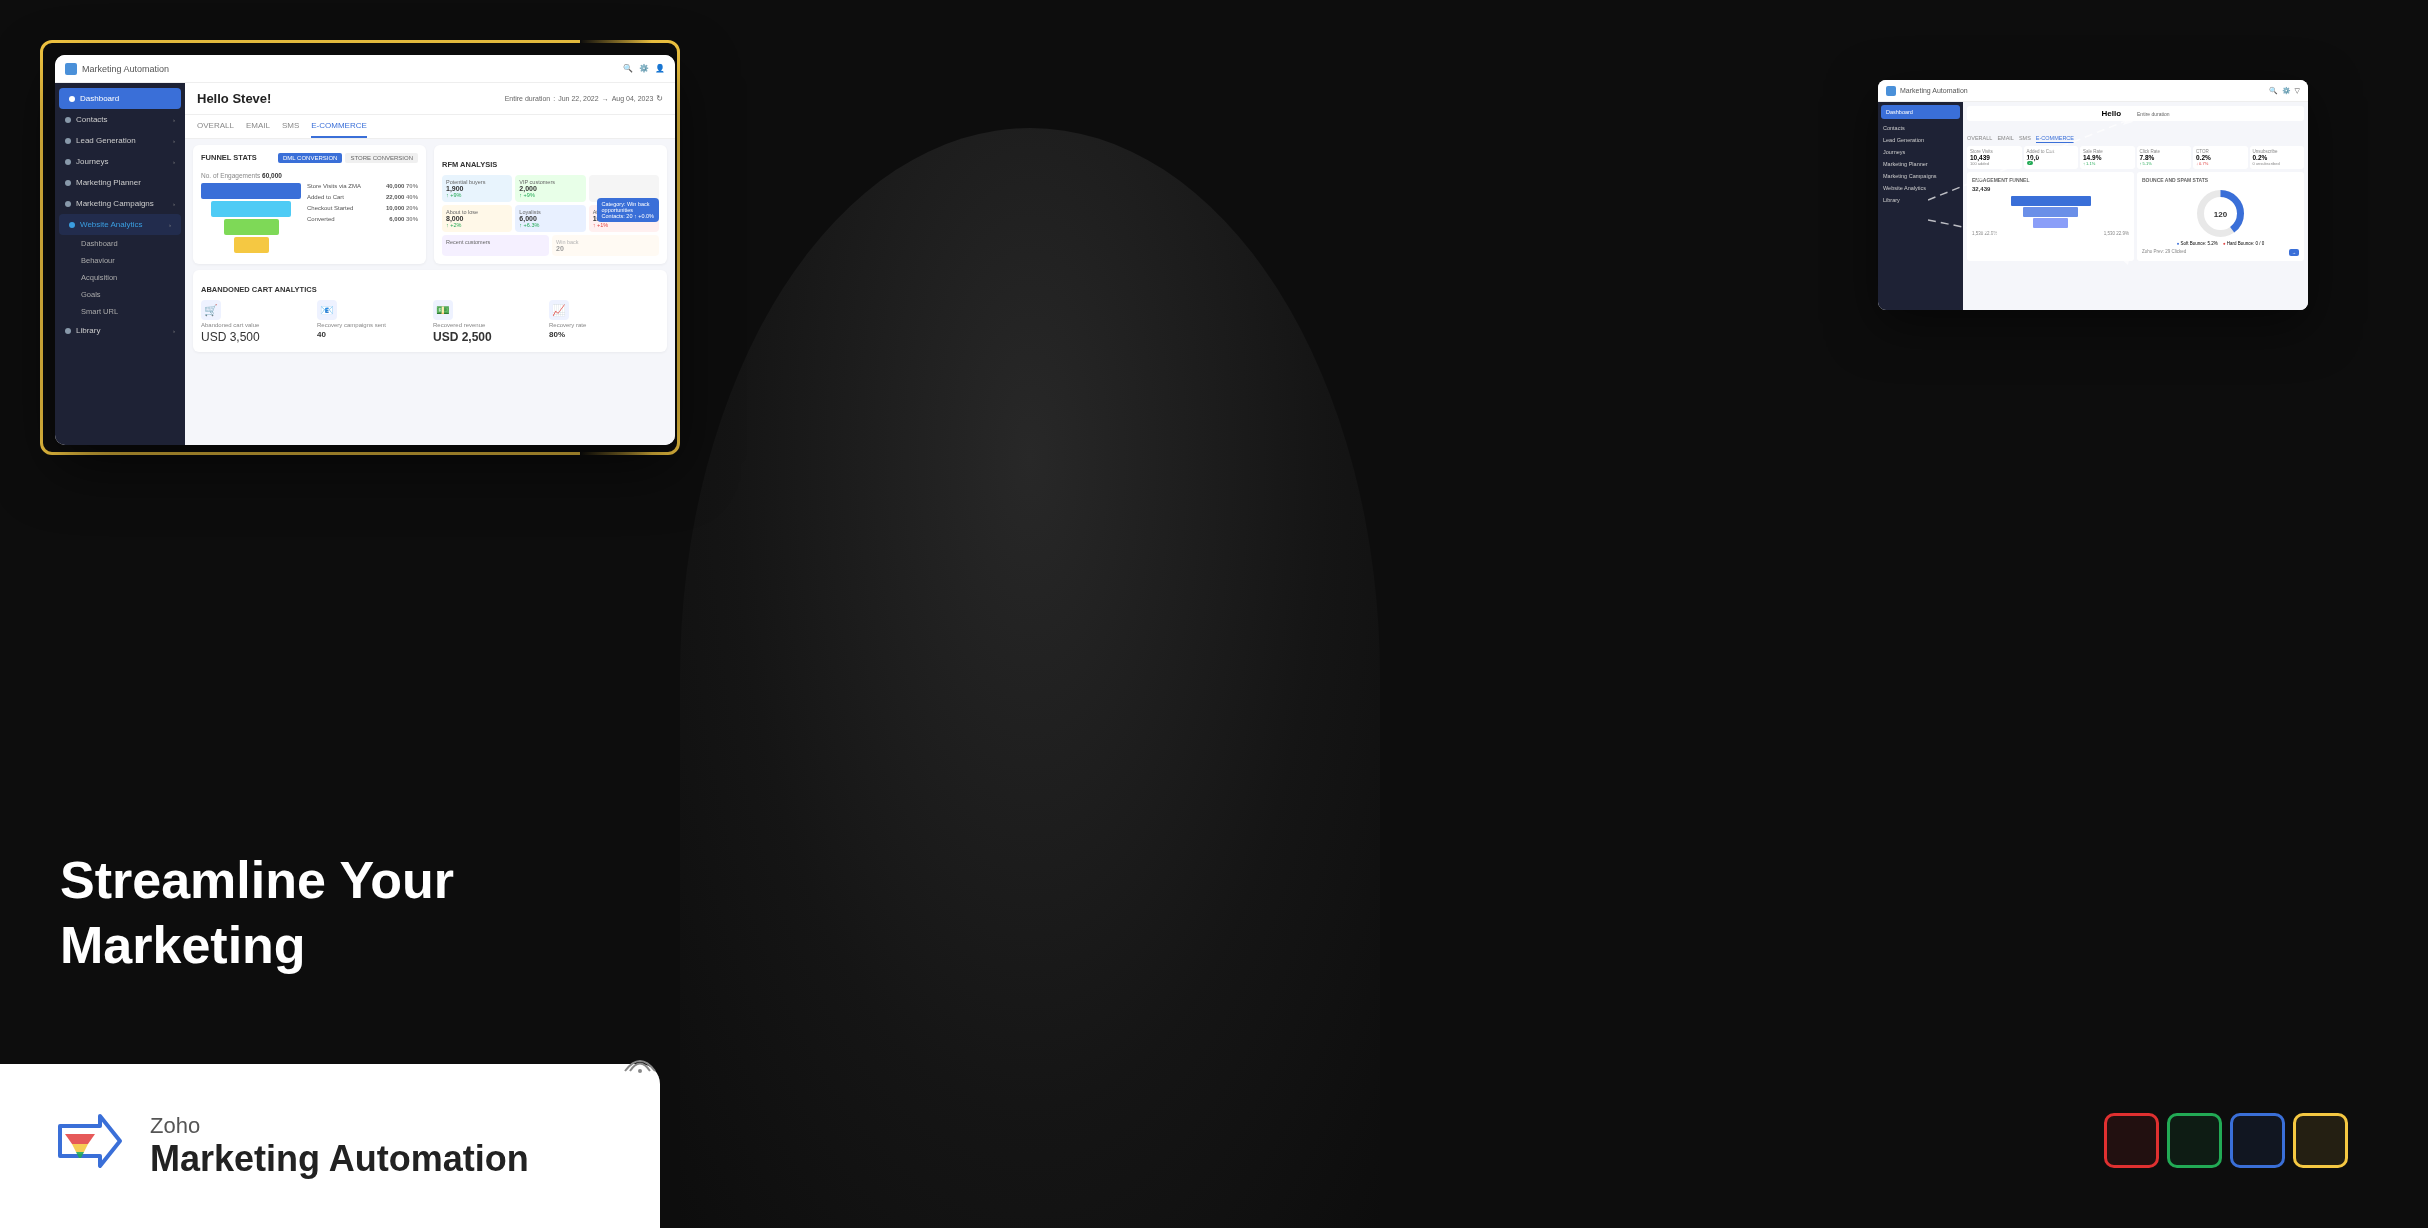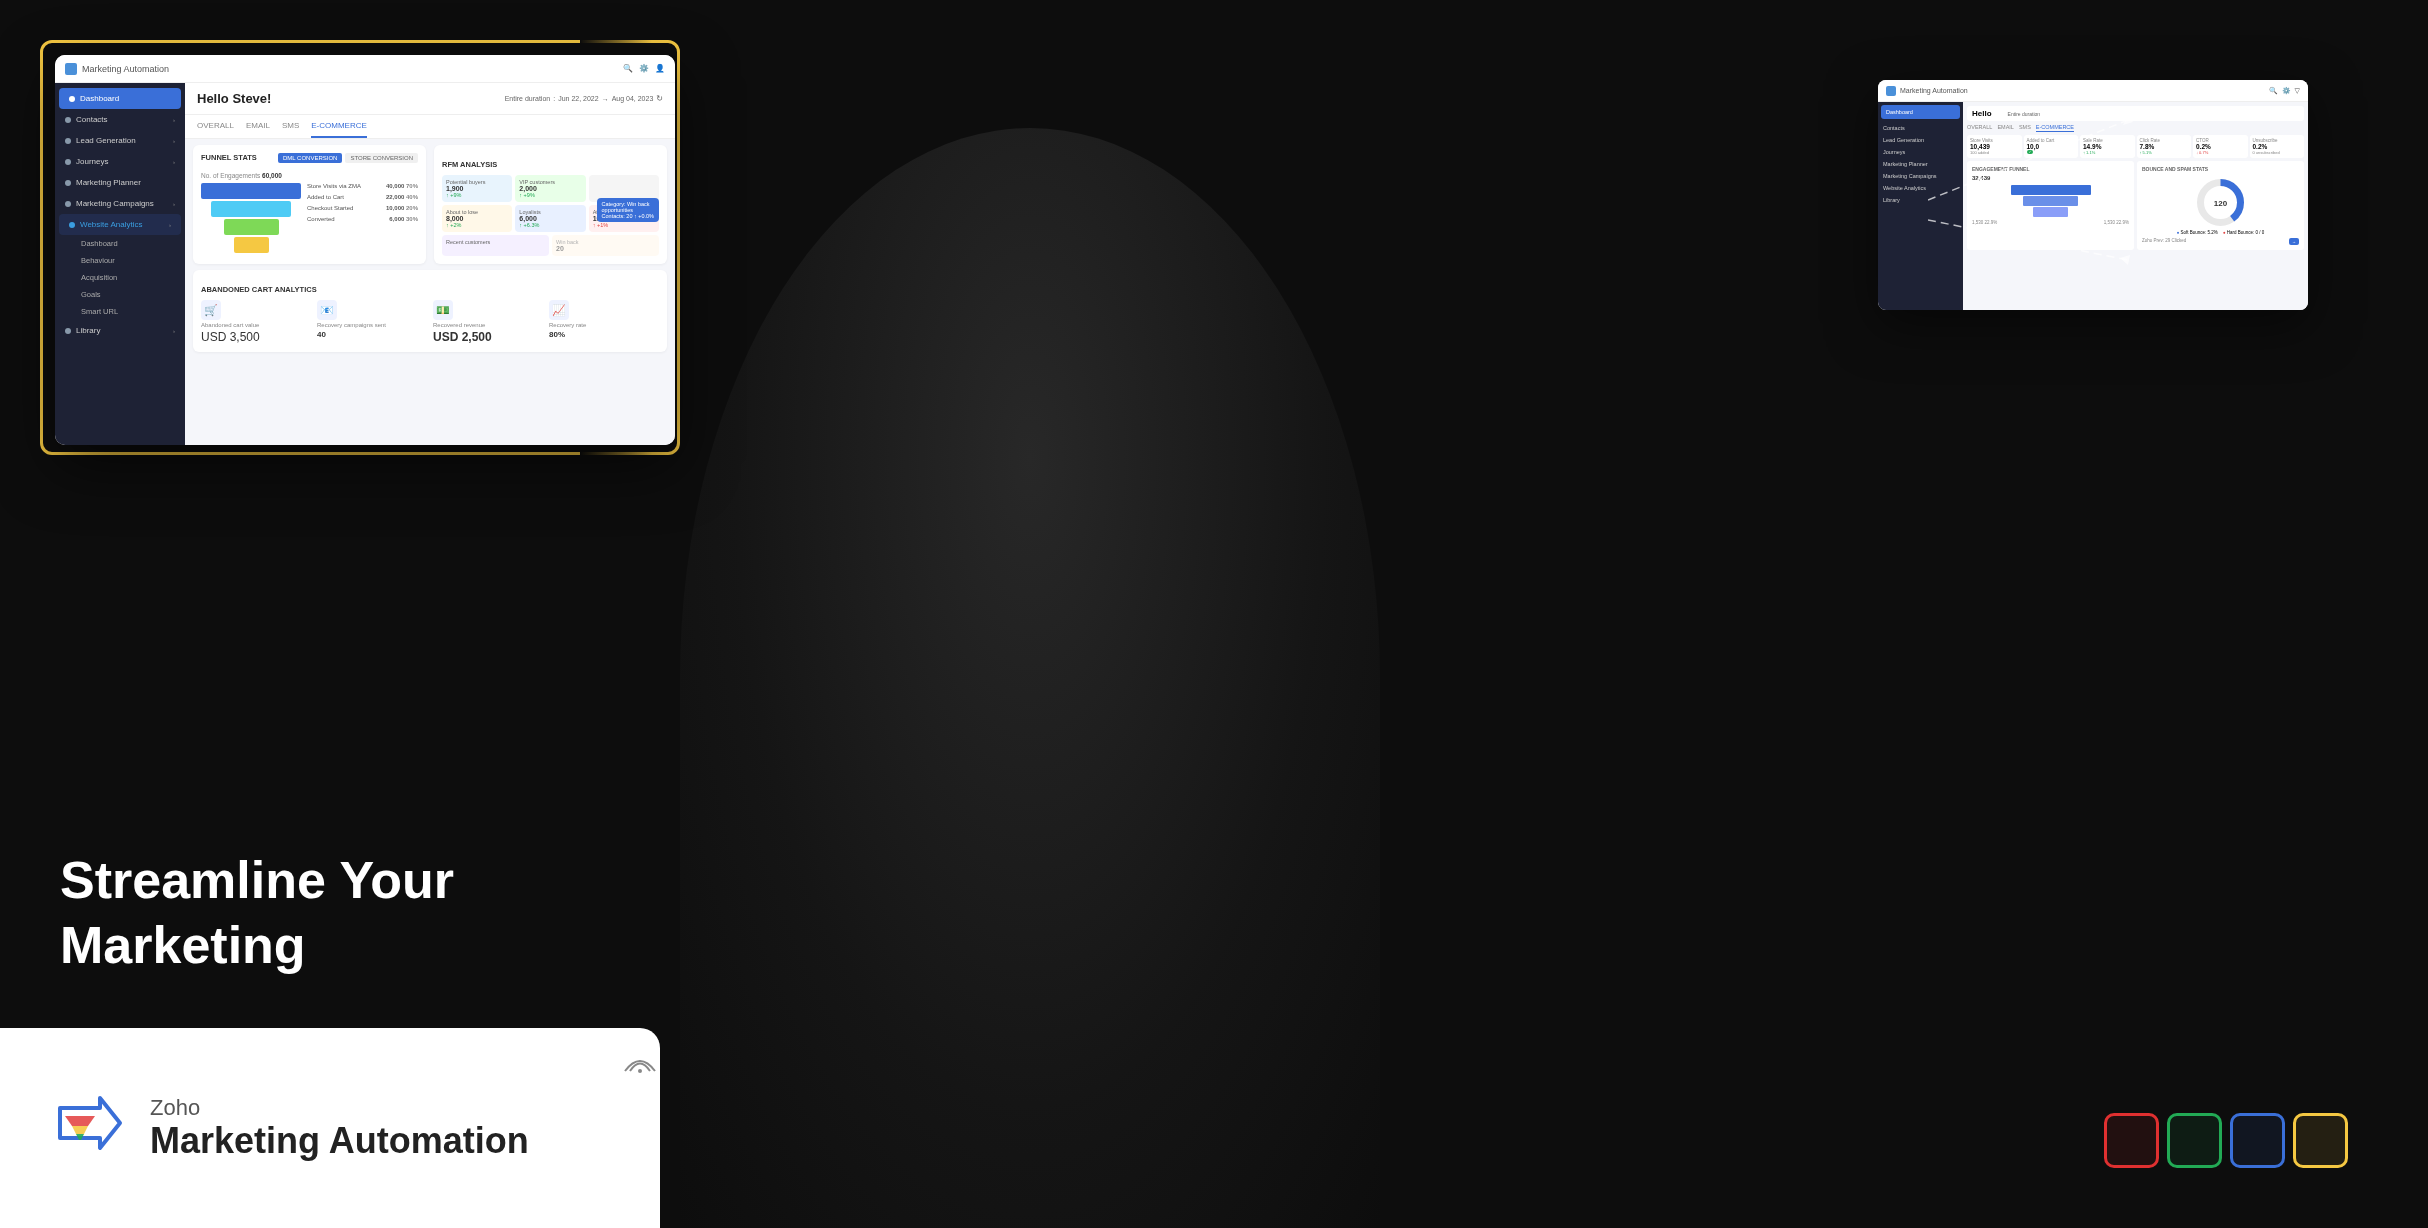--- a/index.html
+++ b/index.html
@@ -227,21 +227,21 @@
       line-height: 1.25;
       max-width: 580px;
     }
 
     
     .logo-area {
       position: absolute;
       bottom: 0;
       left: 0;
       width: 660px;
-      height: 200px;
+      height: 164px;
       background: #fff;
       border-radius: 0 20px 0 0;
       display: flex;
       align-items: center;
       padding: 30px 50px;
       z-index: 10;
     }
 
     .logo-icon {
       width: 80px;
@@ -558,21 +558,21 @@
       <div style="padding:3px 5px; font-size:5.5px; color:#ccc;">Contacts</div>
       <div style="padding:3px 5px; font-size:5.5px; color:#ccc;">Lead Generation</div>
       <div style="padding:3px 5px; font-size:5.5px; color:#ccc;">Journeys</div>
       <div style="padding:3px 5px; font-size:5.5px; color:#ccc;">Marketing Planner</div>
       <div style="padding:3px 5px; font-size:5.5px; color:#ccc;">Marketing Campaigns</div>
       <div style="padding:3px 5px; font-size:5.5px; color:#ccc;">Website Analytics</div>
       <div style="padding:3px 5px; font-size:5.5px; color:#ccc;">Library</div>
     </div>
     <div class="small-main">
 
-      <div style="background:#fff; padding:3px 5px; border-radius:3px; margin-bottom:3px; display:flex; justify-content:flex-start; align-items:center;gap:16px;">
+      <div style="background:#fff; padding:3px 5px; border-radius:3px; margin-bottom:14px; display:flex; justify-content:center; align-items:center;gap:16px;">
         <span style="font-size:8px; font-weight:600;">Hello</span>
         <span style="font-size:5px; color:#666;">Entire duration</span>
       </div>
 
       <div style="display:flex; gap:5px; margin-bottom:3px;">
         <span style="font-size:5.5px; color:#888; padding-bottom:1px;">OVERALL</span>
         <span style="font-size:5.5px; color:#888;">EMAIL</span>
         <span style="font-size:5.5px; color:#888;">SMS</span>
         <span style="font-size:5.5px; color:#3a6fd8; border-bottom:1.5px solid #3a6fd8; padding-bottom:1px;">E-COMMERCE</span>
       </div>

